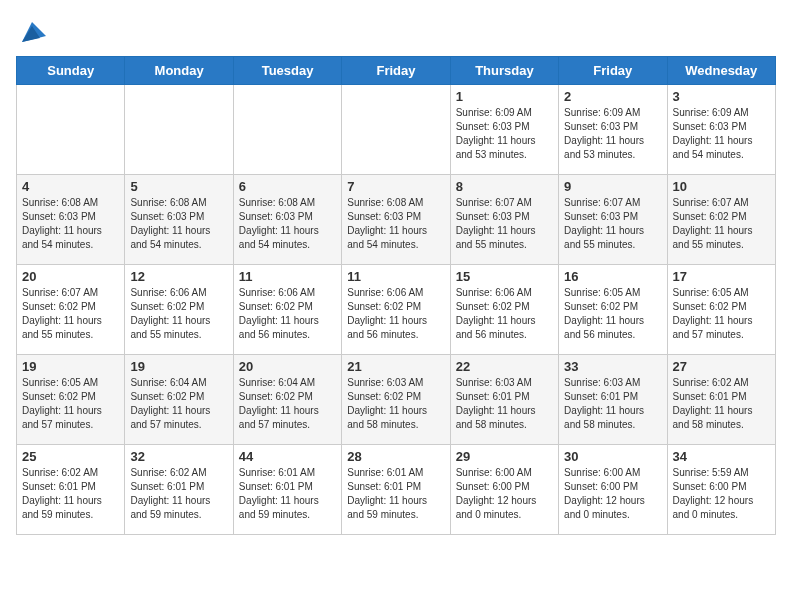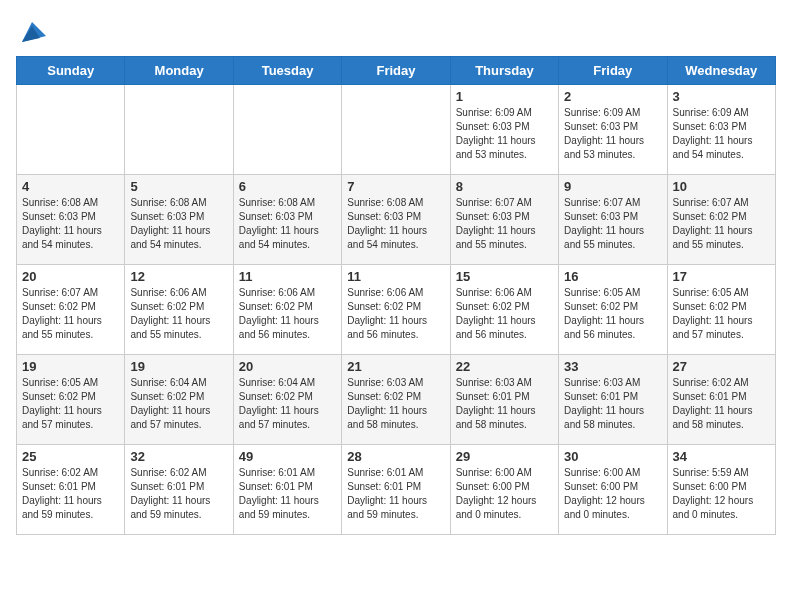--- a/index.html
+++ b/index.html
@@ -240,21 +240,21 @@
       <tr>
         <td>
           <span class="day-number">25</span>
           <div class="day-info">Sunrise: 6:02 AM<br>Sunset: 6:01 PM<br>Daylight: 11 hours<br>and 59 minutes.</div>
         </td>
         <td>
           <span class="day-number">32</span>
           <div class="day-info">Sunrise: 6:02 AM<br>Sunset: 6:01 PM<br>Daylight: 11 hours<br>and 59 minutes.</div>
         </td>
         <td>
-          <span class="day-number">49</span>
+          <span class="day-number">44</span>
           <div class="day-info">Sunrise: 6:01 AM<br>Sunset: 6:01 PM<br>Daylight: 11 hours<br>and 59 minutes.</div>
         </td>
         <td>
           <span class="day-number">28</span>
           <div class="day-info">Sunrise: 6:01 AM<br>Sunset: 6:01 PM<br>Daylight: 11 hours<br>and 59 minutes.</div>
         </td>
         <td>
           <span class="day-number">29</span>
           <div class="day-info">Sunrise: 6:00 AM<br>Sunset: 6:00 PM<br>Daylight: 12 hours<br>and 0 minutes.</div>
         </td>

